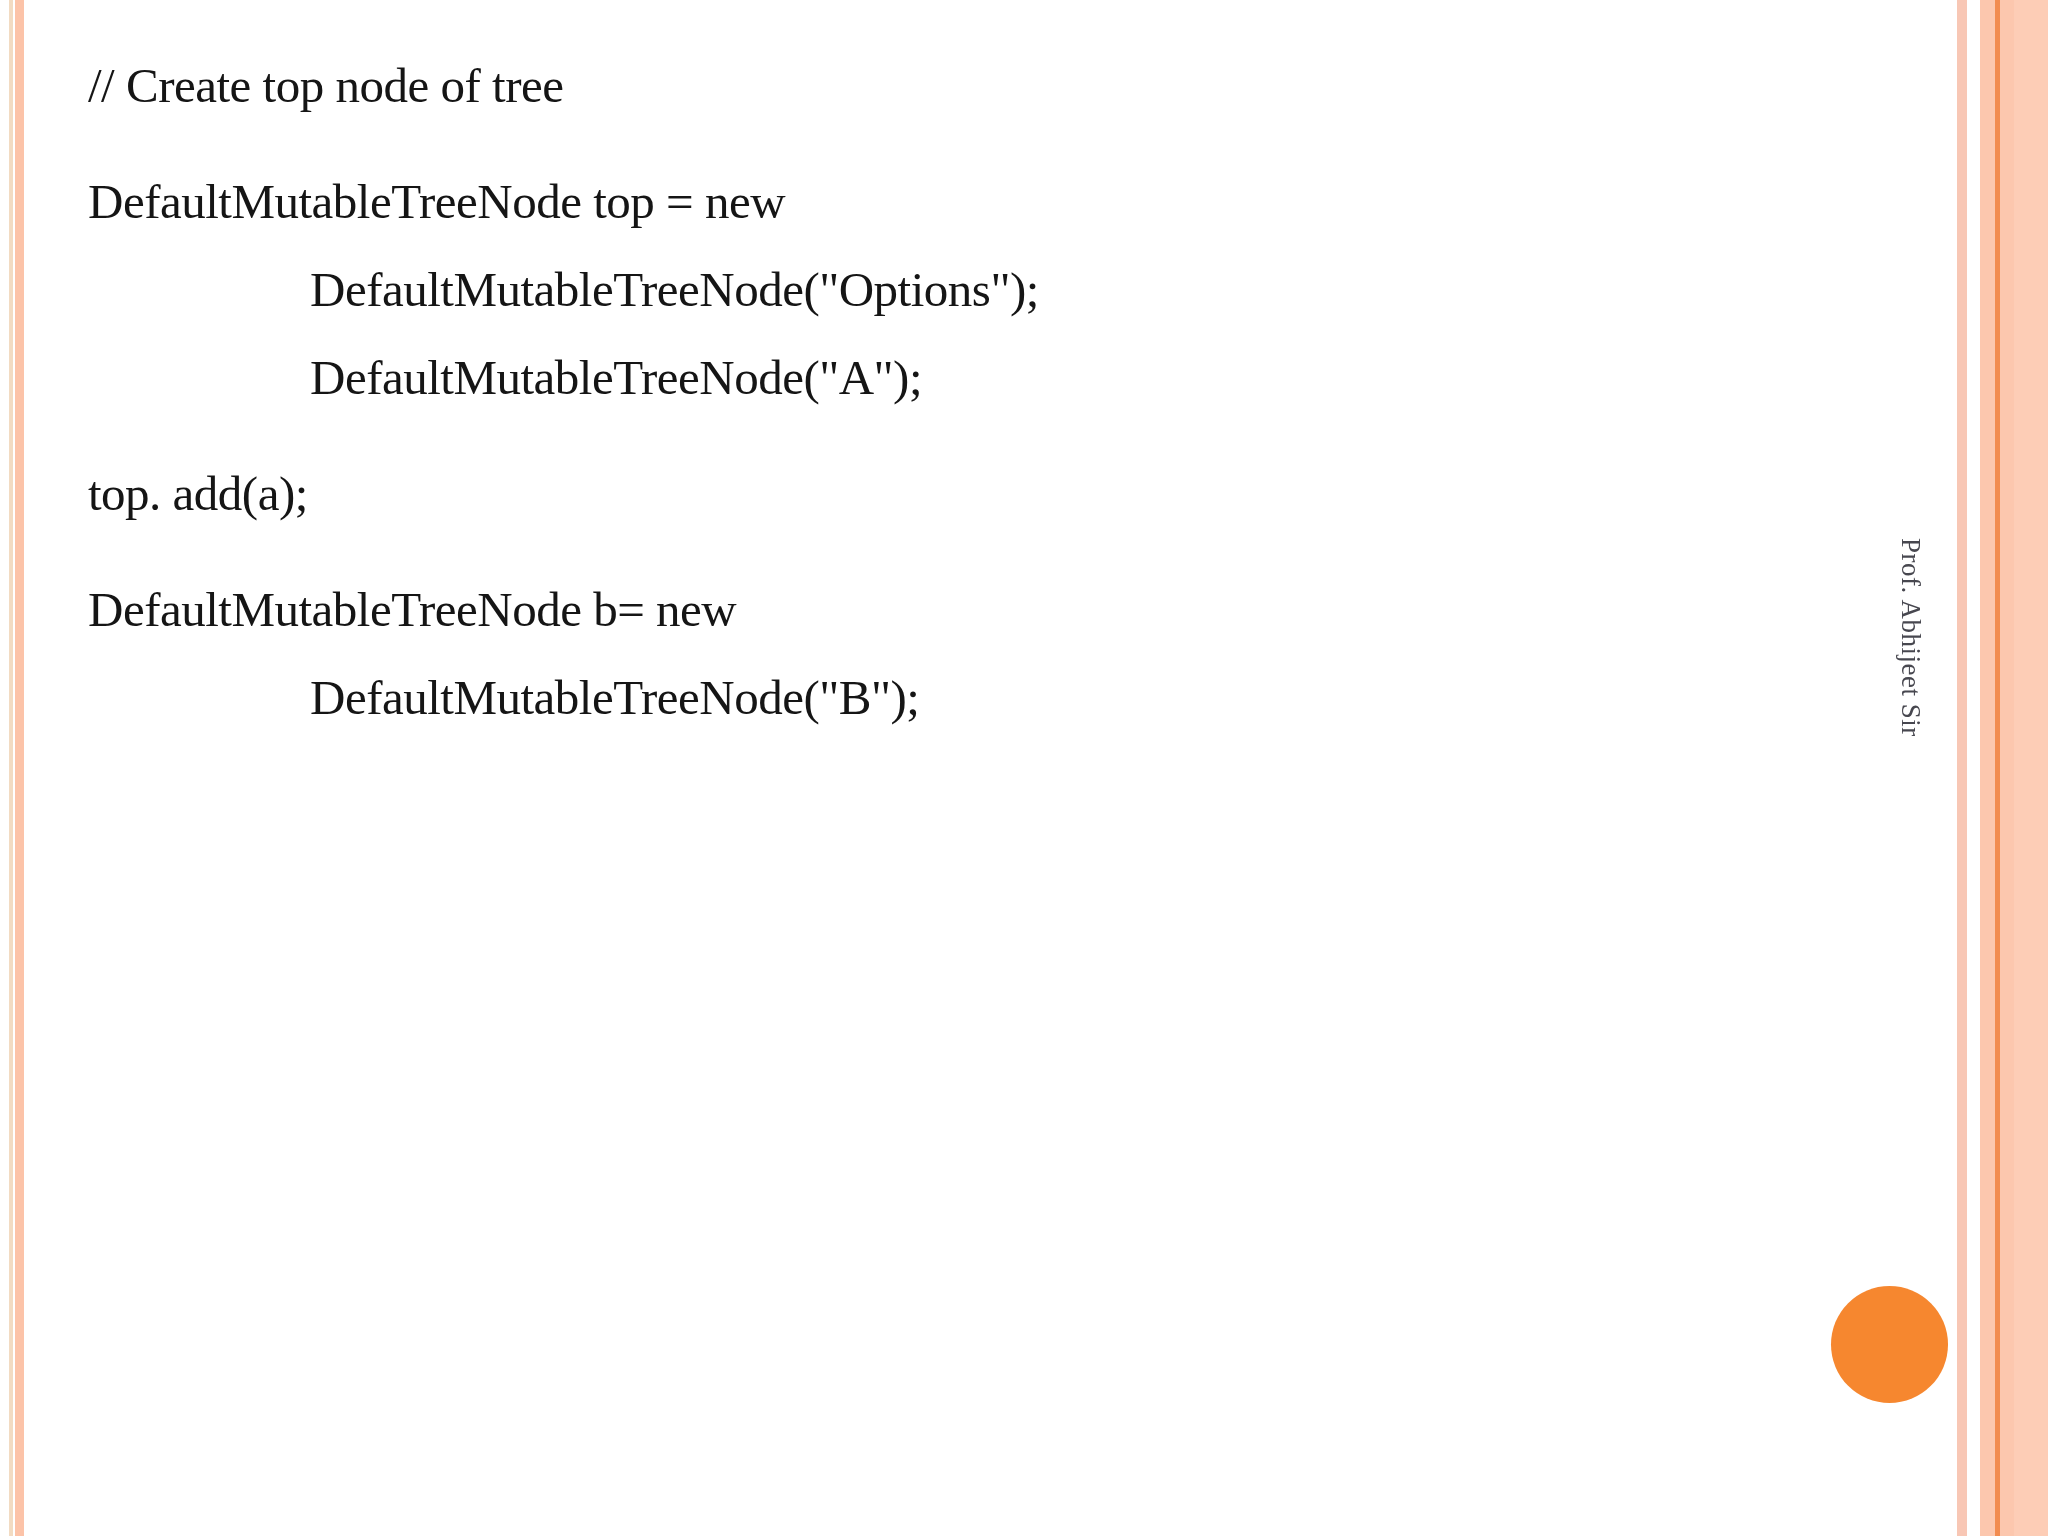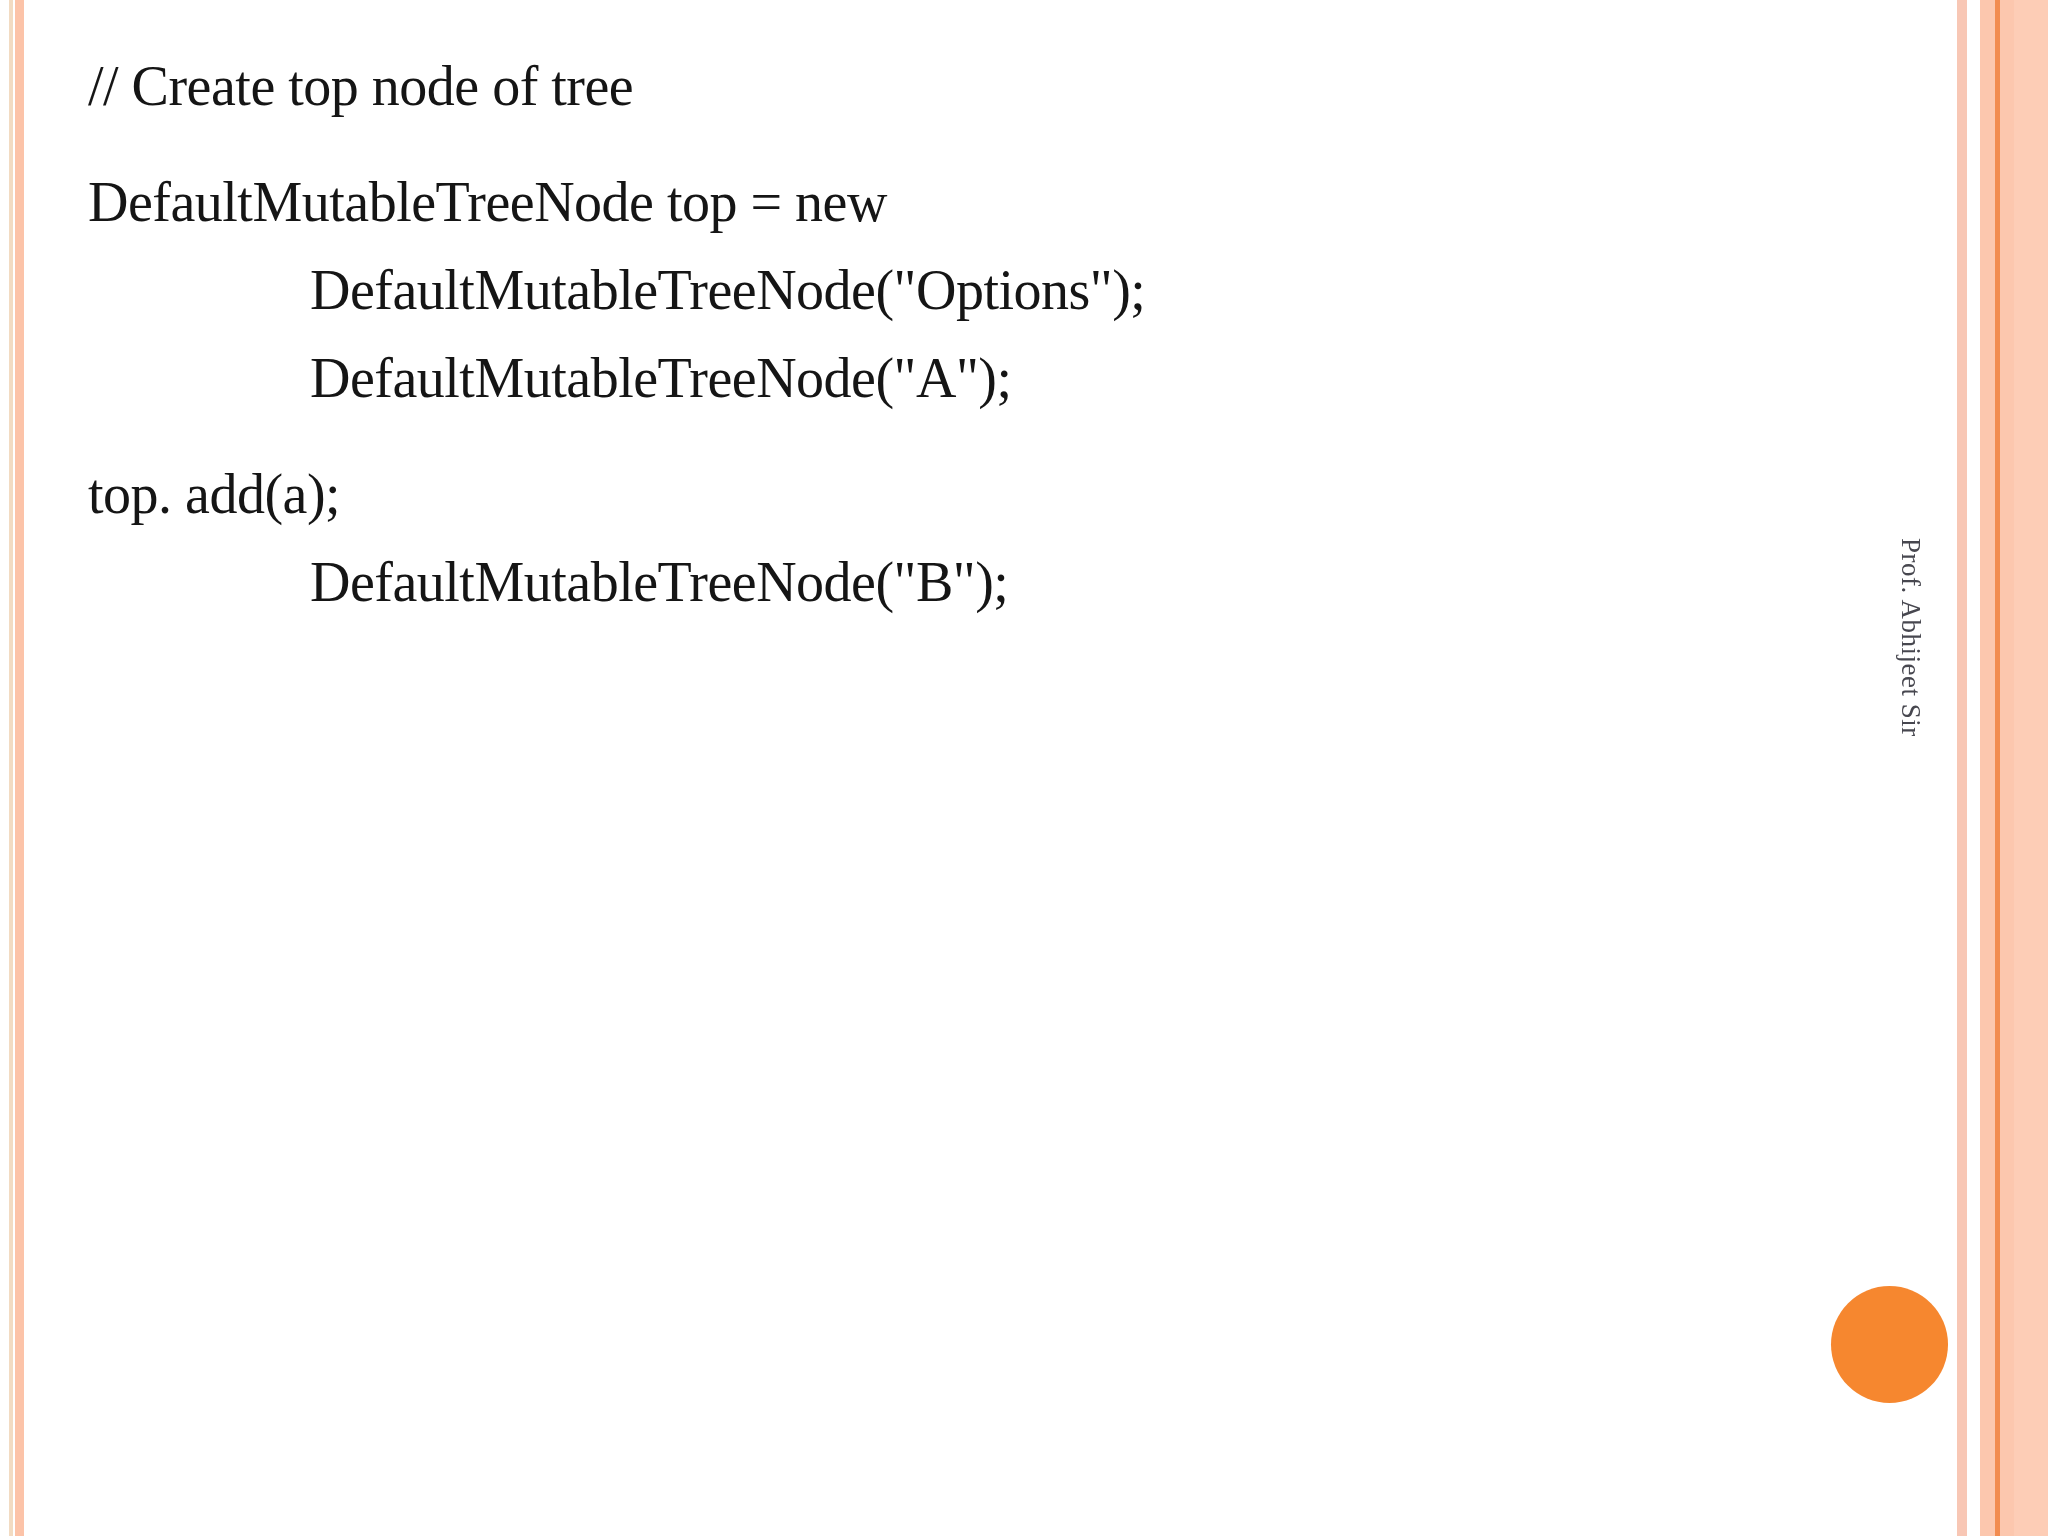--- a/index.html
+++ b/index.html
@@ -27,21 +27,21 @@
   .right-band         { left: 1980px; width: 68px; }
   .right-band-light   { left: 2014px; width: 34px; }
   .right-accent-line  { left: 1995px; width: 5px;  }
 
   
   .code-block {
     position: absolute;
     left: 88px;
     top: 42px;
     width: 1560px;
-    font-size: 56px;
+    font-size: 49px;
     line-height: 88px;
     color: #151515;
     letter-spacing: -0.5px;
   }
   .code-line { white-space: pre; }
   .code-line.indent { padding-left: 222px; }
   .code-line.para { margin-top: 28px; }
   .code-line:first-child { margin-top: 0; }
 
   
@@ -79,20 +79,21 @@
   <div class="stripe right-band" style="background-color: rgb(252, 199, 174);"></div>
   <div class="stripe right-band-light" style="background-color: rgb(253, 205, 182);"></div>
   <div class="stripe right-accent-line" style="background-color: rgb(242, 140, 80);"></div>
 
   <div class="code-block" style="color: rgb(21, 21, 21);">
       <div class="code-line para">// Create top node of tree</div>
       <div class="code-line para">DefaultMutableTreeNode top = new</div>
       <div class="code-line indent">DefaultMutableTreeNode("Options");</div>
       <div class="code-line indent">DefaultMutableTreeNode("A");</div>
       <div class="code-line para">top. add(a);</div>
+      <div class="code-line para">DefaultMutableTreeNode b= new</div>
       <div class="code-line indent">DefaultMutableTreeNode("B");</div>
     </div>
 
   <div class="credit">Prof. Abhijeet Sir</div>
 
   <div class="accent-circle" style="background-color: rgb(246, 135, 47);"></div>
 
 </div>
 
 </body></html>

